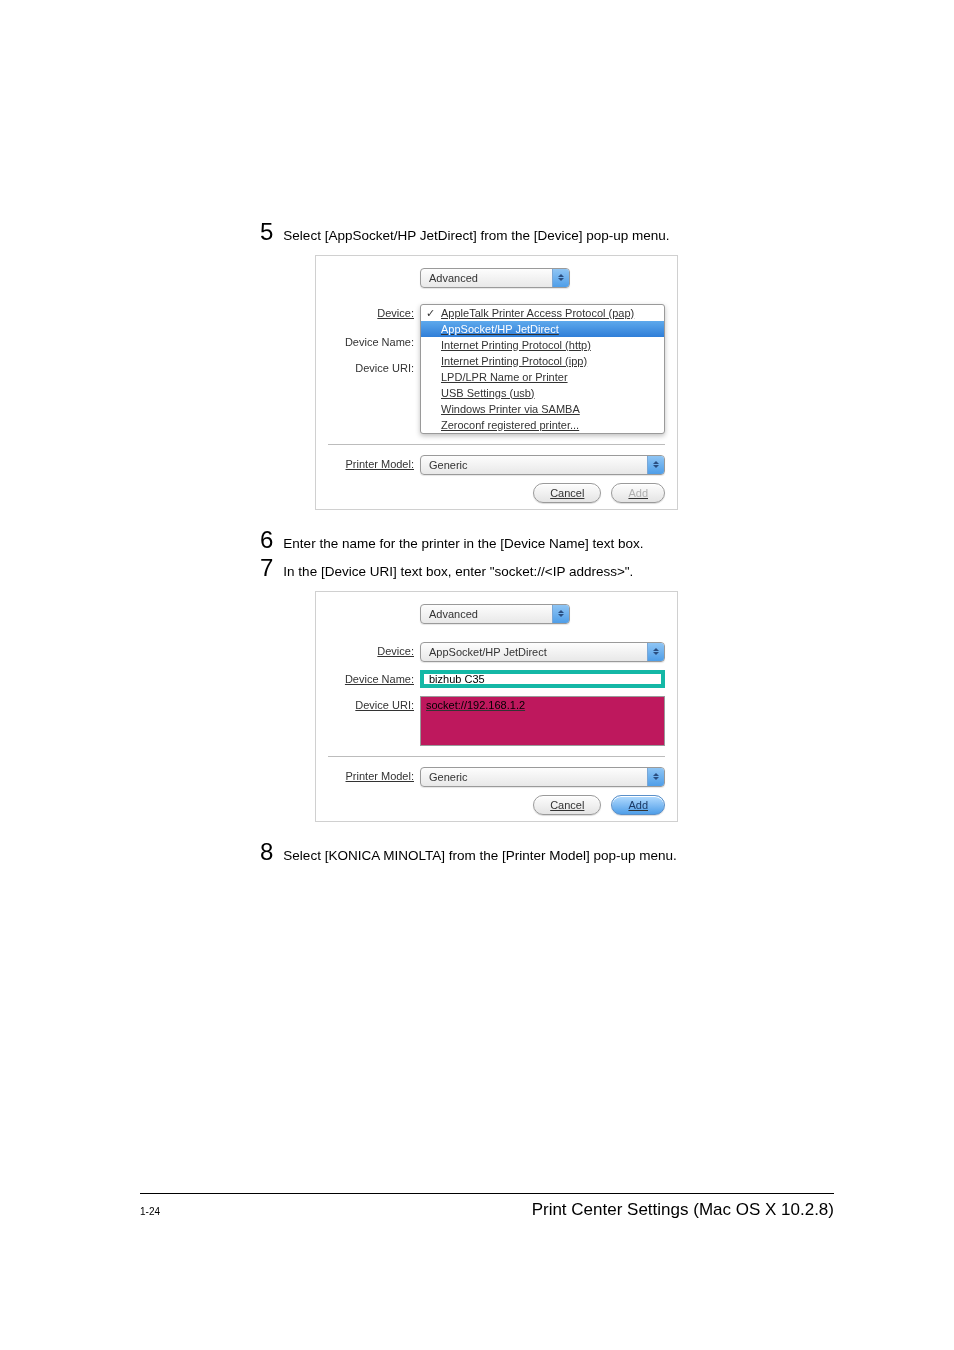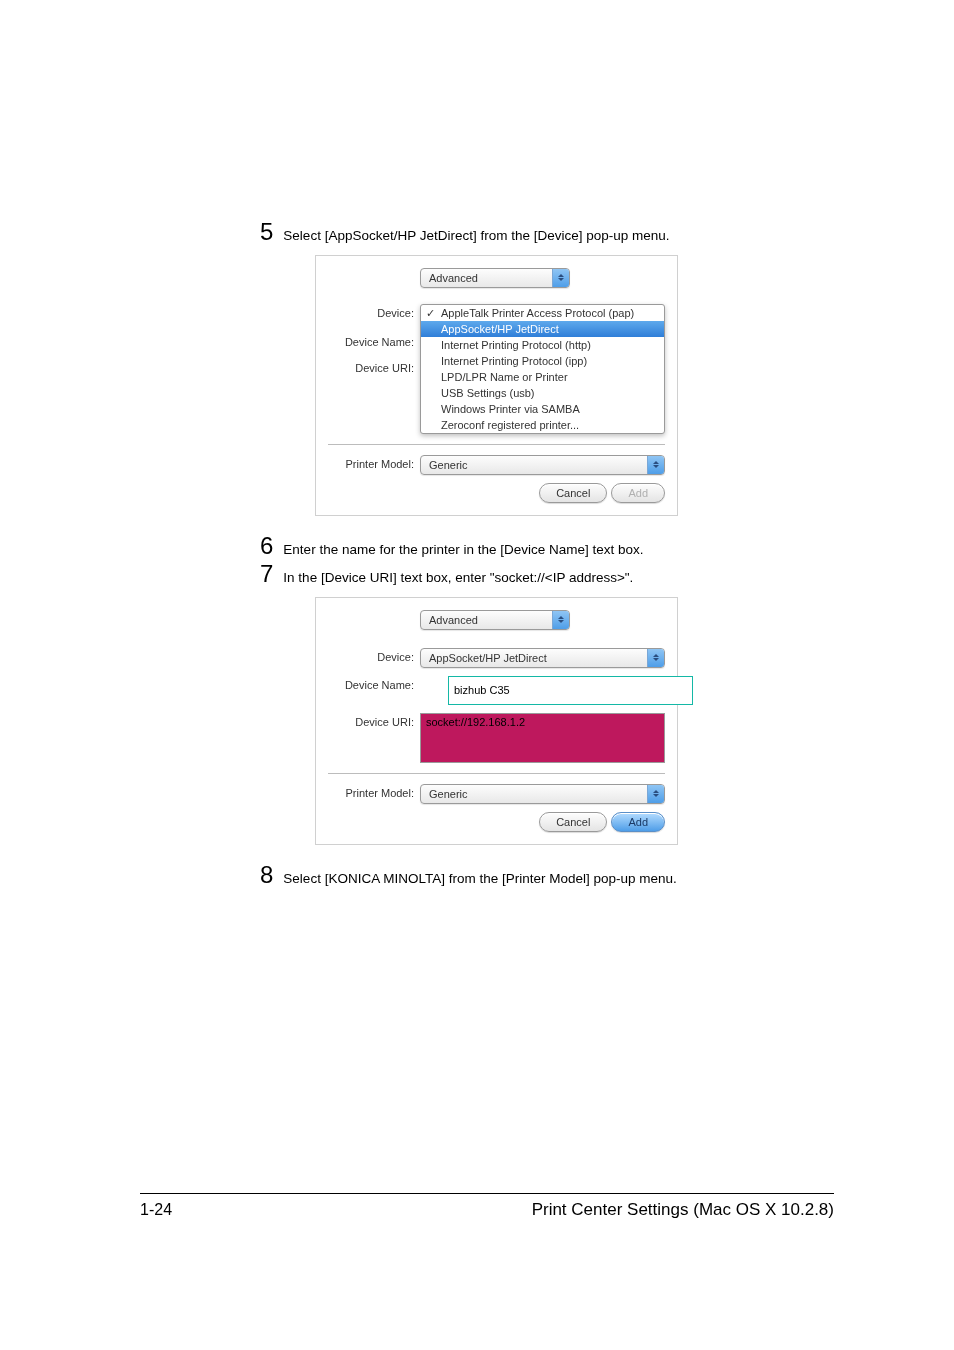--- a/index.html
+++ b/index.html
@@ -33,21 +33,22 @@
   .shot {
     margin: 10px 0 18px 55px;
     background: #fff;
     border: 1px solid #d0d0d0;
     width: 363px;
     font-family: "Lucida Grande", Arial, sans-serif;
     font-size: 11px;
     color: #333;
   }
   .shot-inner {
-    padding: 10px 12px 12px 12px;
+    padding: 10px 12px 6px 12px;
+    text-decoration: underline;
   }
   .popup {
     display: inline-flex;
     align-items: center;
     background: linear-gradient(#fdfdfd, #e8e8e8);
     border: 1px solid #9a9a9a;
     border-radius: 4px;
     height: 20px;
     box-shadow: 0 1px 1px rgba(0,0,0,0.1);
   }
@@ -107,27 +108,26 @@
     left: 5px;
     top: 2px;
   }
   .menu-open .item.hilite {
     background: linear-gradient(#5ea9ec,#2f7ed8);
     color: #fff;
   }
   .text-input {
     display: block;
     width: 100%;
-    border: 1px solid #14b8a6;
+    border: 4px solid #14b8a6;
     background: #fff;
-    height: 29px;
+    height: 18px;
     padding: 1px 5px;
     font-size: 11px;
     font-family: inherit;
-    margin-left: 28px;
   }
   .text-area {
     display: block;
     width: 100%;
     border: 1px solid #9a9a9a;
     background: #be185d;
     height: 50px;
     padding: 2px 5px;
     font-size: 11px;
     font-family: inherit;
@@ -153,41 +153,41 @@
   }
   .aqua-btn.disabled { color: #b0b0b0; }
   .aqua-btn.primary {
     border-color: #5a8fc8;
     background: linear-gradient(#b4dcff,#4f9ee8);
     color: #1b3a66;
   }
   .btn-row {
     display: flex;
     justify-content: flex-end;
-    gap: 4px;
+    gap: 10px;
     margin-top: 8px;
     text-align: right;
   }
   .footer {
     position: absolute;
     left: 140px;
     right: 120px;
     bottom: 130px;
   }
   .footer hr {
     border: none;
     border-top: 1px solid #000;
     margin-bottom: 6px;
   }
   .footer-row {
     display: flex;
     justify-content: space-between;
     align-items: baseline;
   }
-  .footer-page { font-size: 16px; }
+  .footer-page { font-size: 10px; }
   .footer-title { font-size: 17px; text-align: right; }
 </style>
 </head>
 <body>
 
 <div class="page">
 
   <div class="step-row">
     <div class="step-num">5</div>
     <div class="step-text">Select [AppSocket/HP JetDirect] from the [Device] pop-up menu.</div>

